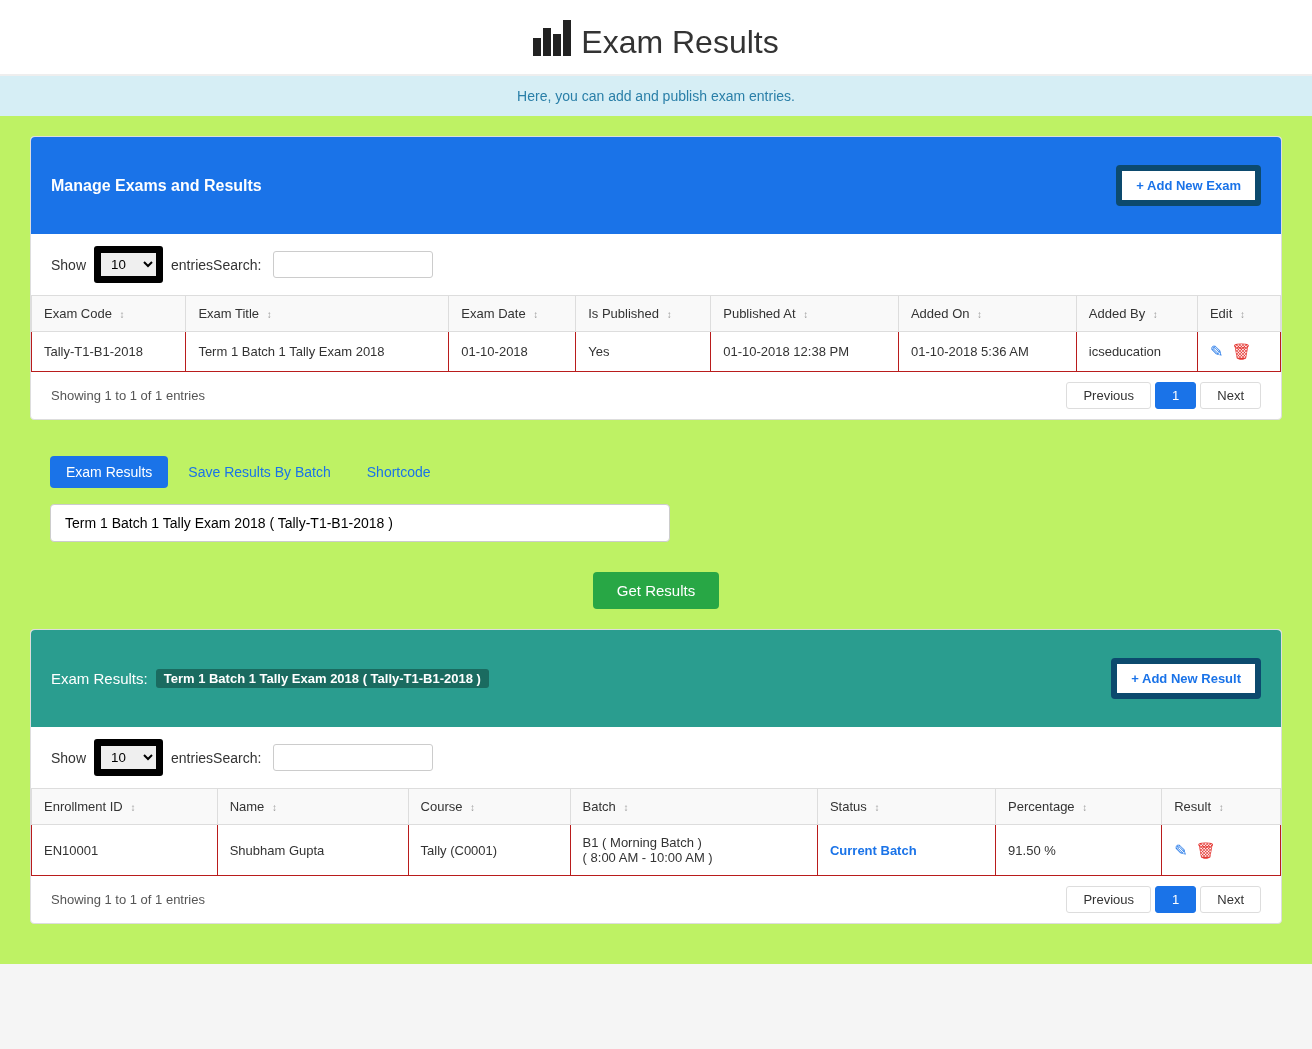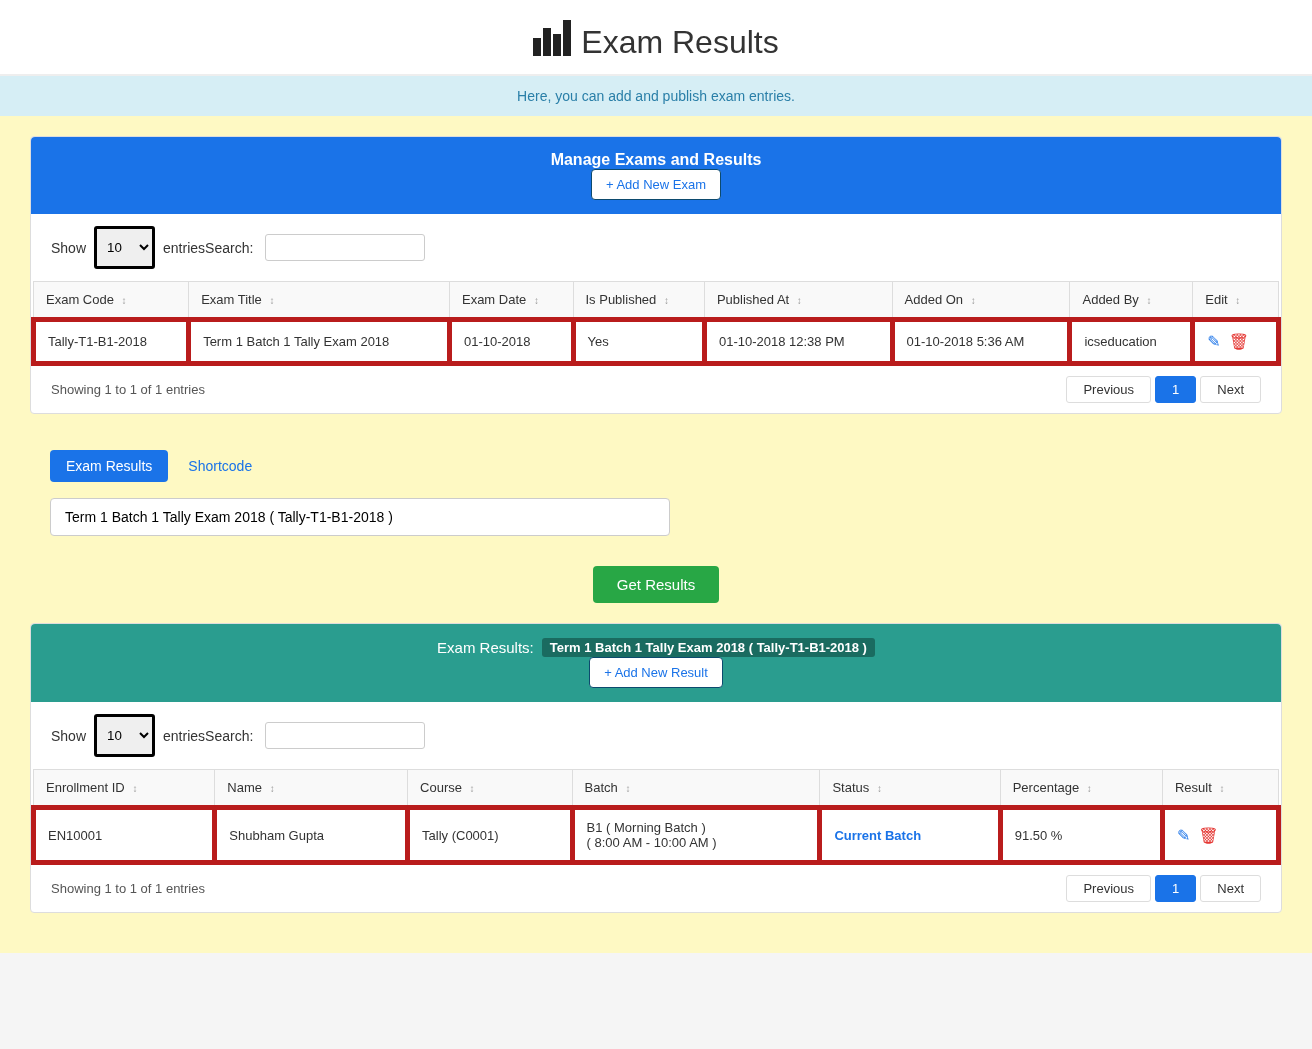--- a/index.html
+++ b/index.html
@@ -1,53 +1,53 @@
 <!DOCTYPE html>
 <html><head>
   <meta charset="utf-8">
   <style>
     * { box-sizing: border-box; margin: 0; padding: 0; }
     body { font-family: Arial, sans-serif; font-size: 14px; background: #f5f5f5; color: #333; }
 
-    .page-wrapper { max-width: 1312px; margin: 0 auto; background: #fef9c3; }
+    .page-wrapper { max-width: 1312px; margin: 0 auto; background: #bef264; }
 
     
     .page-header { text-align: center; padding: 20px 0 10px; border-bottom: 2px solid #eee; background: #fff; }
     .page-header h1 { font-size: 32px; font-weight: 300; color: #333; display: flex; align-items: center; justify-content: center; gap: 10px; }
     .bar-chart-icon { display: inline-flex; align-items: flex-end; gap: 2px; height: 36px; }
     .bar-chart-icon span { display: inline-block; background: #222; width: 8px; }
 
     
     .subtitle-bar { background: #d6eef5; text-align: center; padding: 12px; color: #2a7fa8; font-size: 14px; }
 
     
     .main-content { padding: 20px 30px; }
 
     
     .card { background: #fff; border: 1px solid #ddd; border-radius: 4px; margin-bottom: 20px; }
-    .card-header { background: #1a73e8; color: #fff; padding: 14px 20px; display: flex; align-items: center; justify-content: space-between; border-radius: 4px 4px 0 0; flex-direction: column; }
+    .card-header { background: #1a73e8; color: #fff; padding: 28px 20px; display: flex; align-items: center; justify-content: space-between; border-radius: 4px 4px 0 0; }
     .card-header h2 { font-size: 16px; font-weight: bold; }
     .card-header-teal { background: #2a9d8f; }
     .card-header-teal .exam-title-badge { background: #1a6b60; color: #fff; padding: 2px 8px; border-radius: 3px; font-weight: bold; font-size: 13px; }
 
     .btn { display: inline-block; padding: 7px 14px; border-radius: 4px; cursor: pointer; font-size: 13px; border: none; text-decoration: none; }
-    .btn-white { background: #fff; color: #1a73e8; border: 1px solid #0c4a6e; font-weight: normal; }
+    .btn-white { background: #fff; color: #1a73e8; border: 6px solid #0c4a6e; font-weight: bold; }
     .btn-green { background: #28a745; color: #fff; padding: 10px 24px; font-size: 15px; text-align: right; }
 
     
     .table-controls { display: flex; justify-content: flex-start; align-items: center; padding: 12px 20px; }
     .show-entries { display: flex; align-items: center; gap: 8px; }
-    .show-entries select { border: 3px solid #000000; padding: 10px 6px; border-radius: 3px; }
+    .show-entries select { border: 7px solid #000000; padding: 3px 6px; border-radius: 3px; }
     .search-box { display: flex; align-items: center; gap: 12px; }
     .search-box input { border: 1px solid #ccc; padding: 5px 8px; border-radius: 3px; width: 160px; }
 
     
     table { width: 100%; border-collapse: collapse; font-size: 13px; }
     th { background: #f9f9f9; border: 1px solid #ddd; padding: 10px 12px; text-align: left; font-weight: normal; white-space: nowrap; }
-    td { border: 5px solid #b91c1c; padding: 10px 12px; }
+    td { border: 1px solid #b91c1c; padding: 10px 12px; }
     .sort-icon { color: #999; font-size: 10px; margin-left: 4px; }
 
     
     .pagination-row { display: flex; justify-content: space-between; align-items: center; padding: 10px 20px; }
     .pagination { display: flex; gap: 4px; align-items: center; }
     .page-btn { padding: 5px 16px; border: 1px solid #ddd; background: #fff; color: #333; cursor: pointer; border-radius: 3px; font-size: 13px; }
     .page-btn.active { background: #1a73e8; color: #fff; border-color: #1a73e8; }
 
     
     .tabs { display: flex; align-items: center; gap: 4px; padding: 16px 20px 0; }
@@ -160,20 +160,21 @@
             <button class="page-btn">Previous</button>
             <button class="page-btn active">1</button>
             <button class="page-btn">Next</button>
           </div>
         </div>
       </div>
     </div>
 
     <div class="tabs">
       <button class="tab-btn active">Exam Results</button>
+      <button class="tab-btn">Save Results By Batch</button>
       <button class="tab-btn">Shortcode</button>
     </div>
 
     <div class="exam-select-section">
       <div class="exam-select-wrapper">
         <select>
           <option>Term 1 Batch 1 Tally Exam 2018 ( Tally-T1-B1-2018 )</option>
         </select>
       </div>
     </div>

